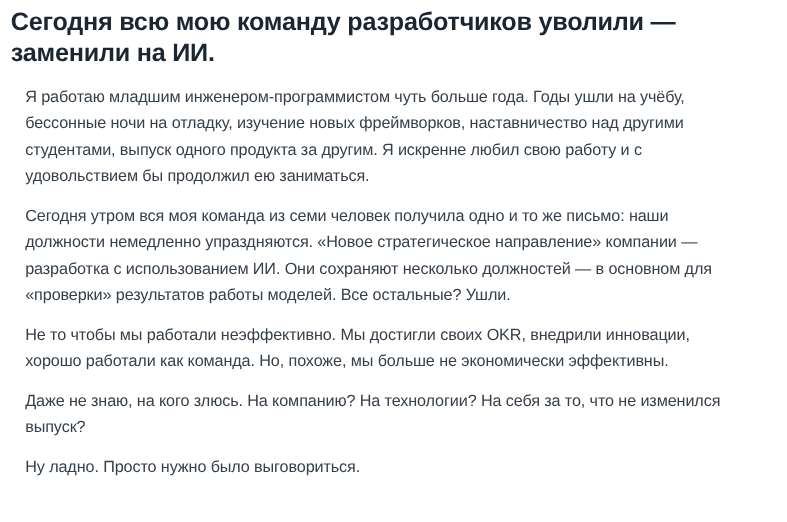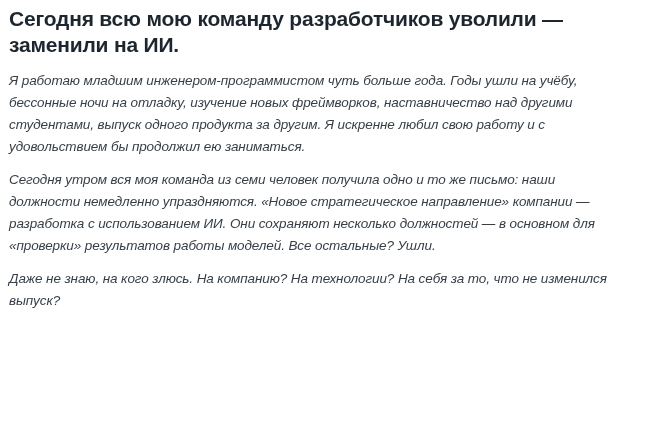--- a/index.html
+++ b/index.html
@@ -18,36 +18,37 @@
   }
   .article-title {
     margin: 0 0 12px 0;
     font-size: 21px;
     line-height: 26px;
     font-weight: 700;
     color: #1b2630;
     letter-spacing: -0.2px;
   }
   .article-paragraph {
-    margin: 11px 0;
+    margin: 11px 12px;
     font-size: 13.5px;
     line-height: 22px;
     font-weight: 400;
     color: #353f49;
     letter-spacing: -0.1px;
-    font-style: italic;
   }
 </style>
 </head>
 <body>
 
 <div class="article">
   <h1 class="article-title">Сегодня всю мою команду разработчиков уволили — заменили на ИИ.</h1>
 
   <p class="article-paragraph">Я работаю младшим инженером-программистом чуть больше года. Годы ушли на учёбу, бессонные ночи на отладку, изучение новых фреймворков, наставничество над другими студентами, выпуск одного продукта за другим. Я искренне любил свою работу и с удовольствием бы продолжил ею заниматься.</p>
 
   <p class="article-paragraph">Сегодня утром вся моя команда из семи человек получила одно и то же письмо: наши должности немедленно упраздняются. «Новое стратегическое направление» компании — разработка с использованием ИИ. Они сохраняют несколько должностей — в основном для «проверки» результатов работы моделей. Все остальные? Ушли.</p>
 
+  <p class="article-paragraph">Не то чтобы мы работали неэффективно. Мы достигли своих OKR, внедрили инновации, хорошо работали как команда. Но, похоже, мы больше не экономически эффективны.</p>
 
   <p class="article-paragraph">Даже не знаю, на кого злюсь. На компанию? На технологии? На себя за то, что не изменился выпуск?</p>
 
 
+  <p class="article-paragraph">Ну ладно. Просто нужно было выговориться.</p>
 </div>
 
 </body></html>

